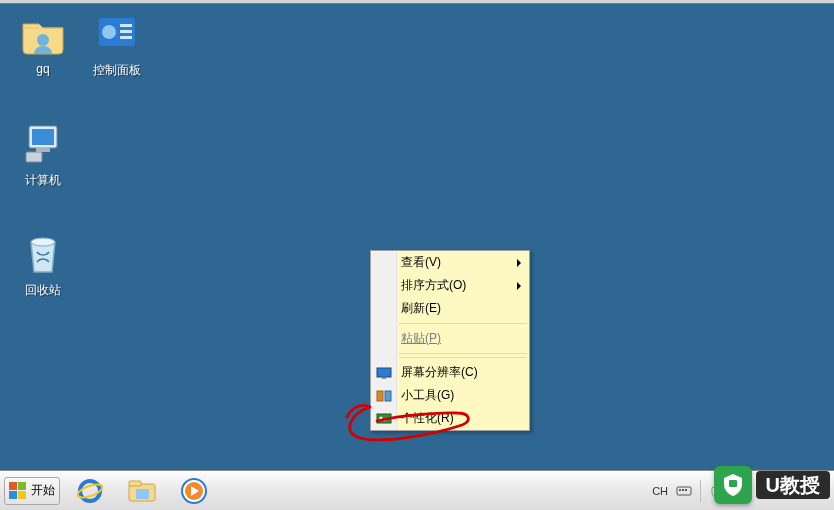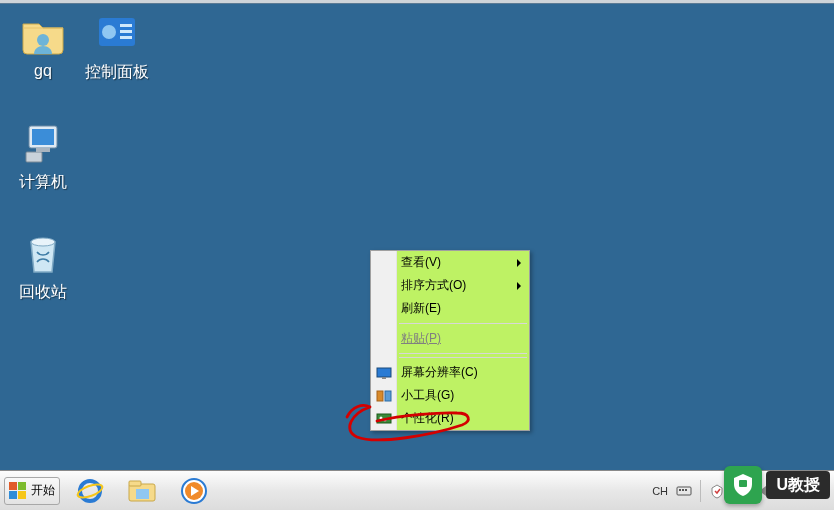--- a/index.html
+++ b/index.html
@@ -3,43 +3,43 @@
 <meta charset="utf-8">
 <style>
 * { margin: 0; padding: 0; box-sizing: border-box; font-family: "Microsoft YaHei", Tahoma, sans-serif; }
 html, body { width: 834px; height: 510px; overflow: hidden; }
 body { background: #2f6793; position: relative; }
 
 .desktop { position: absolute; top: 0; left: 0; right: 0; bottom: 40px; }
 .border-top { position: absolute; top: 0; left: 0; right: 0; height: 4px; background: #cfd4d9; border-bottom: 1px solid #5b7a94; }
 .desktop-icon { position: absolute; width: 70px; text-align: center; cursor: default; }
 .desktop-icon .icon-img { width: 48px; height: 48px; margin: 0 auto 4px; }
-.desktop-icon .label { color: #fff; font-size: 16px; text-shadow: 1px 1px 1px rgba(0,0,0,.5); }
+.desktop-icon .label { color: #fff; font-size: 12px; text-shadow: 1px 1px 1px rgba(0,0,0,.5); }
 
-.ctx { position: absolute; left: 370px; top: 250px; width: 160px; background: #bef264; border: 1px solid #a0a0a0; box-shadow: 2px 2px 4px rgba(0,0,0,.3); font-size: 12px; }
+.ctx { position: absolute; left: 370px; top: 250px; width: 160px; background: #fef9c3; border: 1px solid #a0a0a0; box-shadow: 2px 2px 4px rgba(0,0,0,.3); font-size: 12px; }
 .ctx .icon-gutter { position: absolute; left: 0; top: 0; bottom: 0; width: 26px; background: #f0f0f0; border-right: 1px solid #e3e3e3; }
 .ctx-item { position: relative; padding: 3px 8px 3px 30px; color: #000; z-index: 1; }
 .ctx-item.disabled { color: #808080; text-decoration: underline; }
 .ctx-item.has-sub::after { content: ""; position: absolute; right: 8px; top: 50%; transform: translateY(-50%); border-left: 4px solid #000; border-top: 4px solid transparent; border-bottom: 4px solid transparent; }
 .ctx-sep { height: 1px; background: #d7d7d7; margin: 3px 2px 3px 28px; position: relative; z-index: 1; }
 .ctx-item .mini-icon { position: absolute; left: 5px; top: 50%; transform: translateY(-50%); width: 16px; height: 12px; }
 
 .taskbar { position: absolute; bottom: 0; left: 0; right: 0; height: 40px; background: linear-gradient(to bottom, #fdfdfd, #e8e8e8 50%, #dcdcdc); border-top: 1px solid #8a8a8a; display: flex; align-items: center; }
 .start-btn { height: 28px; margin: 0 4px; padding: 0 4px; background: linear-gradient(to bottom, #f9f9f9, #e3e3e3); border: 1px solid #a8a8a8; border-radius: 3px; display: flex; align-items: center; gap: 4px; font-size: 12px; }
 .tb-btn { width: 48px; height: 32px; margin: 0 2px; display: flex; align-items: center; justify-content: center; border-radius: 2px; }
 .tray { margin-left: auto; display: flex; align-items: center; height: 100%; padding-right: 4px; gap: 8px; font-size: 11px; color: #333; }
 .tray .sep { width: 1px; height: 22px; background: #bcbcbc; }
 .tray-icon { width: 16px; height: 16px; }
 .clock { font-size: 11px; line-height: 12px; text-align: right; }
 
 .scribble { position: absolute; left: 332px; top: 395px; z-index: 5; pointer-events: none; }
 
 .watermark { position: absolute; right: 4px; bottom: 6px; z-index: 20; display: flex; align-items: center; gap: 4px; }
 .wm-badge { width: 38px; height: 38px; background: #2ea44f; border-radius: 6px; display: flex; align-items: center; justify-content: center; box-shadow: 0 2px 4px rgba(0,0,0,.3); }
-.wm-text { background: #2b2b2b; color: #fff; font-weight: bold; font-size: 16px; height: 28px; padding: 0 10px; display: flex; align-items: center; border-radius: 4px; }
+.wm-text { background: #2b2b2b; color: #fff; font-weight: bold; font-size: 20px; height: 28px; padding: 0 10px; display: flex; align-items: center; border-radius: 4px; }
 </style>
 </head>
 <body>
 
 <div class="desktop">
   <div class="border-top"></div>
 
   <div class="desktop-icon" style="left:8px; top:10px;">
     <div class="icon-img">
       <svg viewBox="0 0 48 48">

